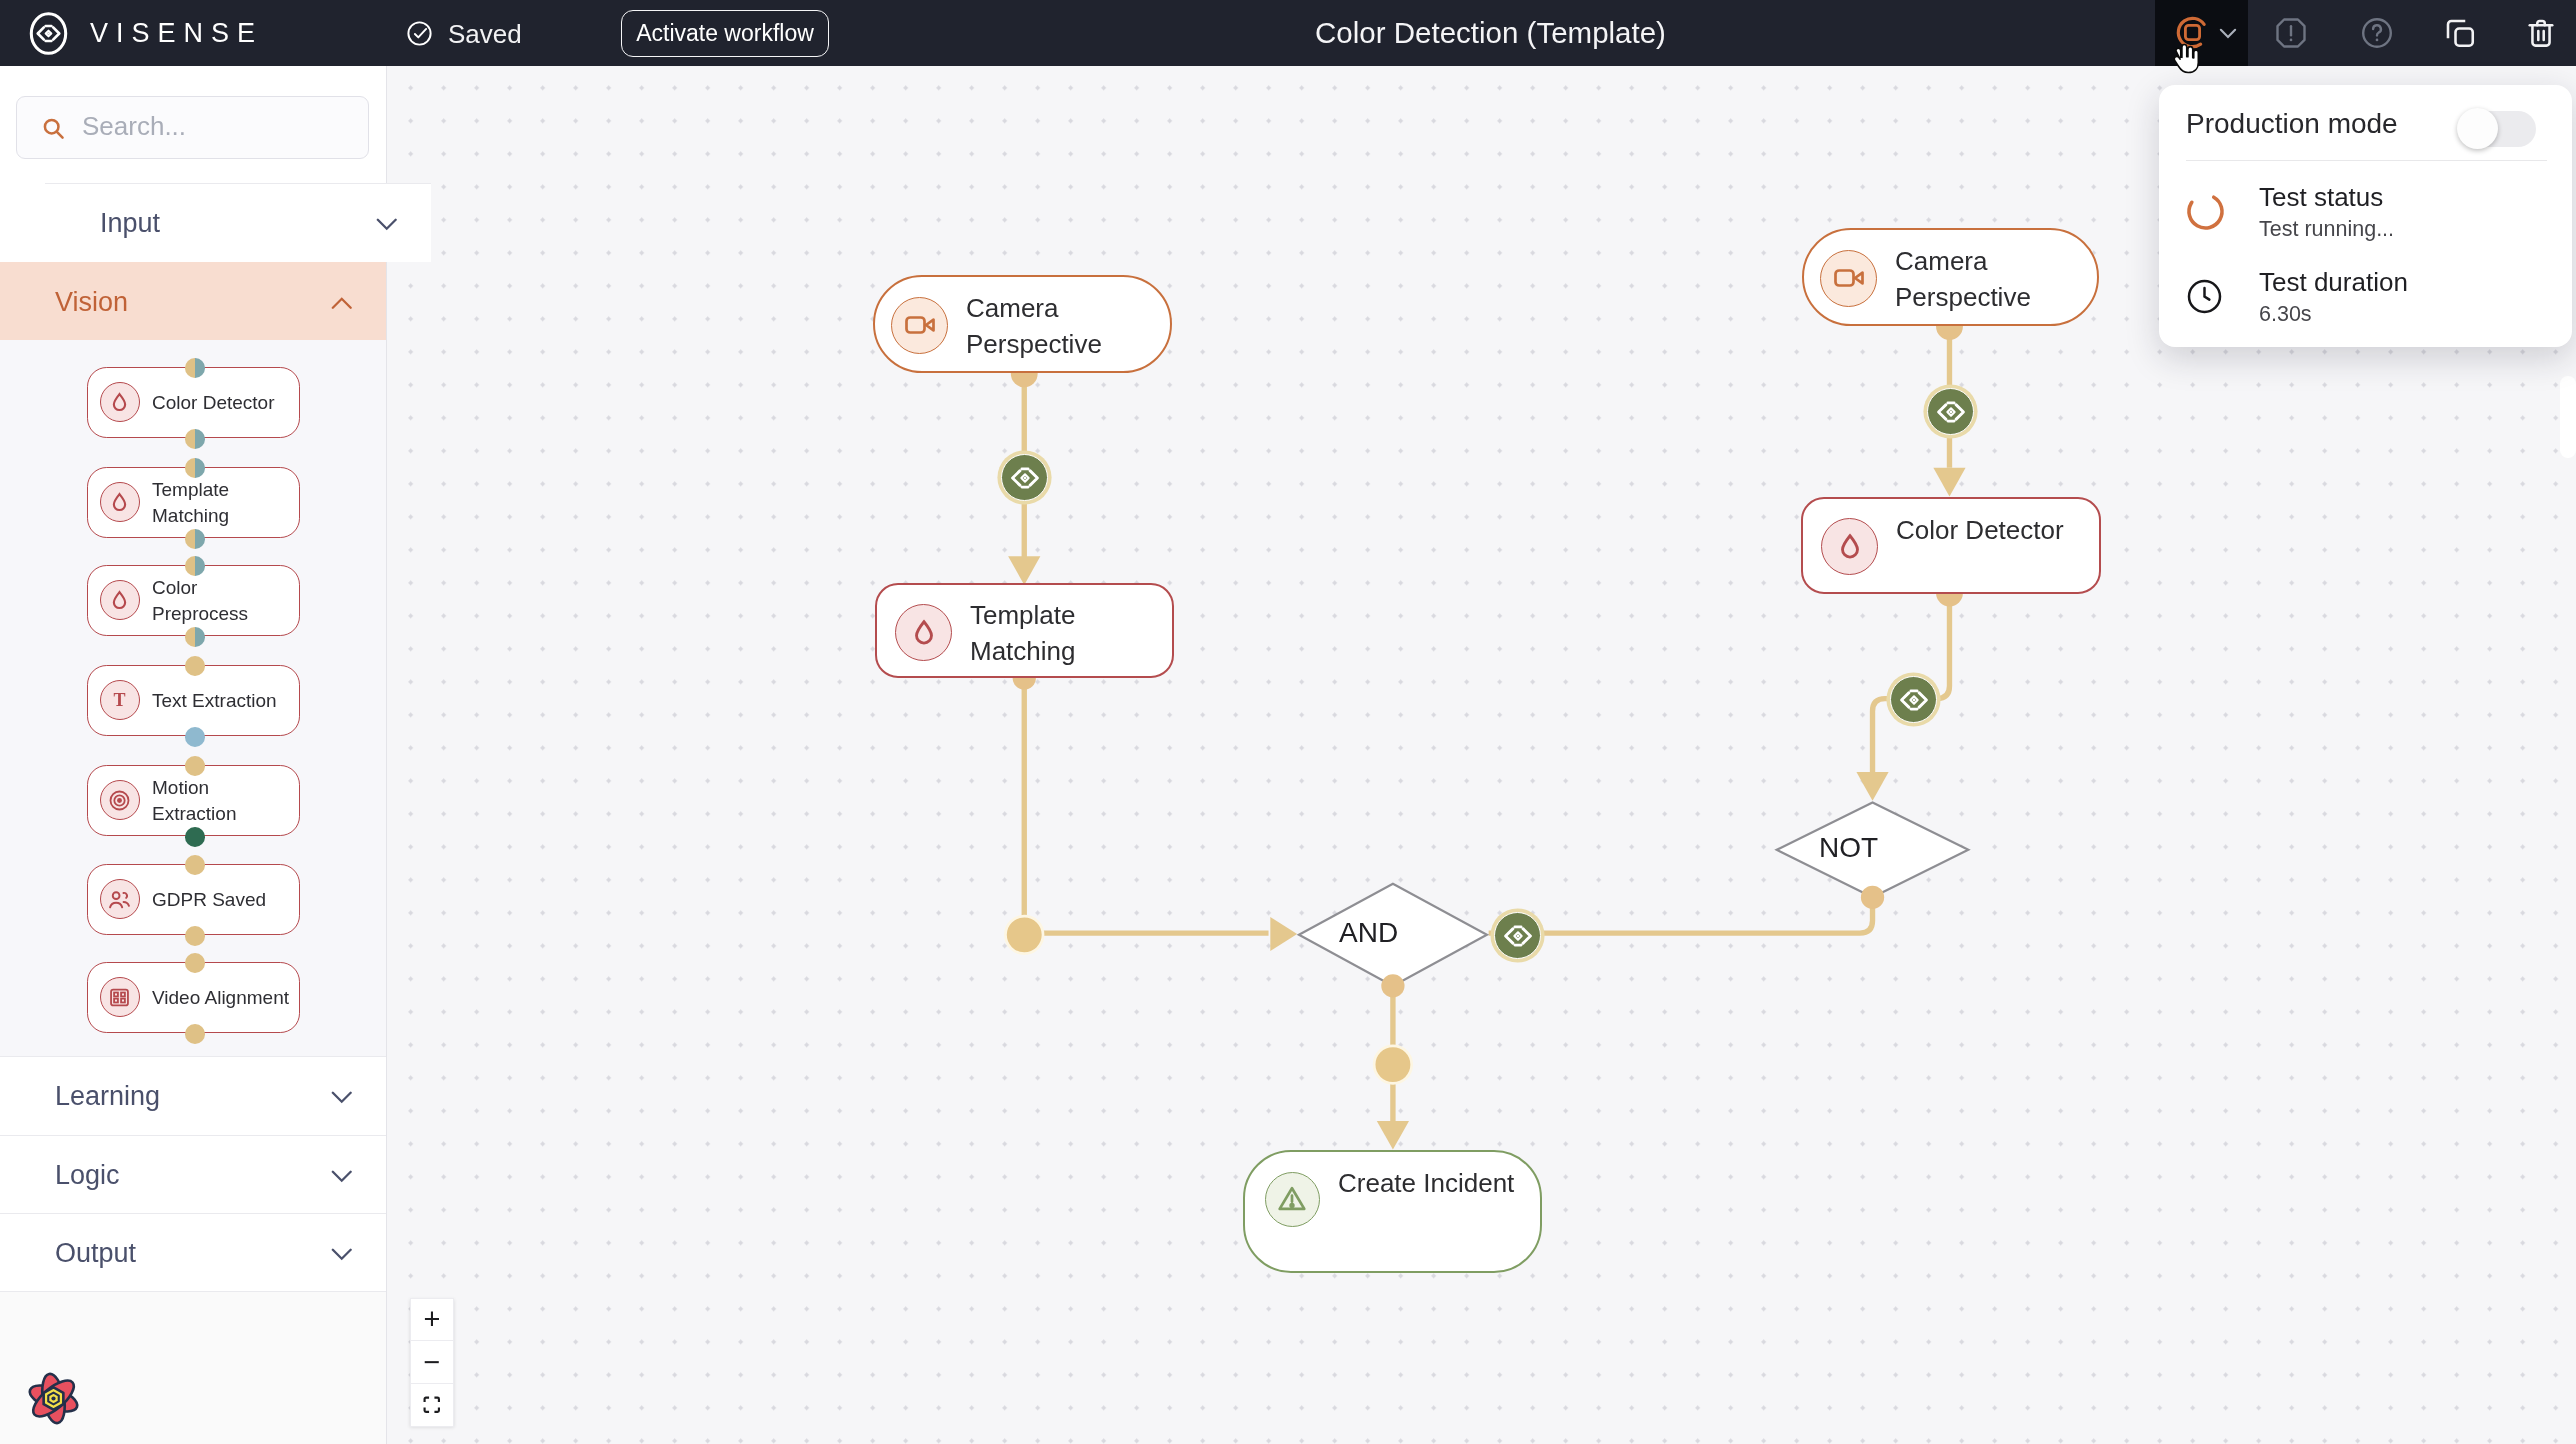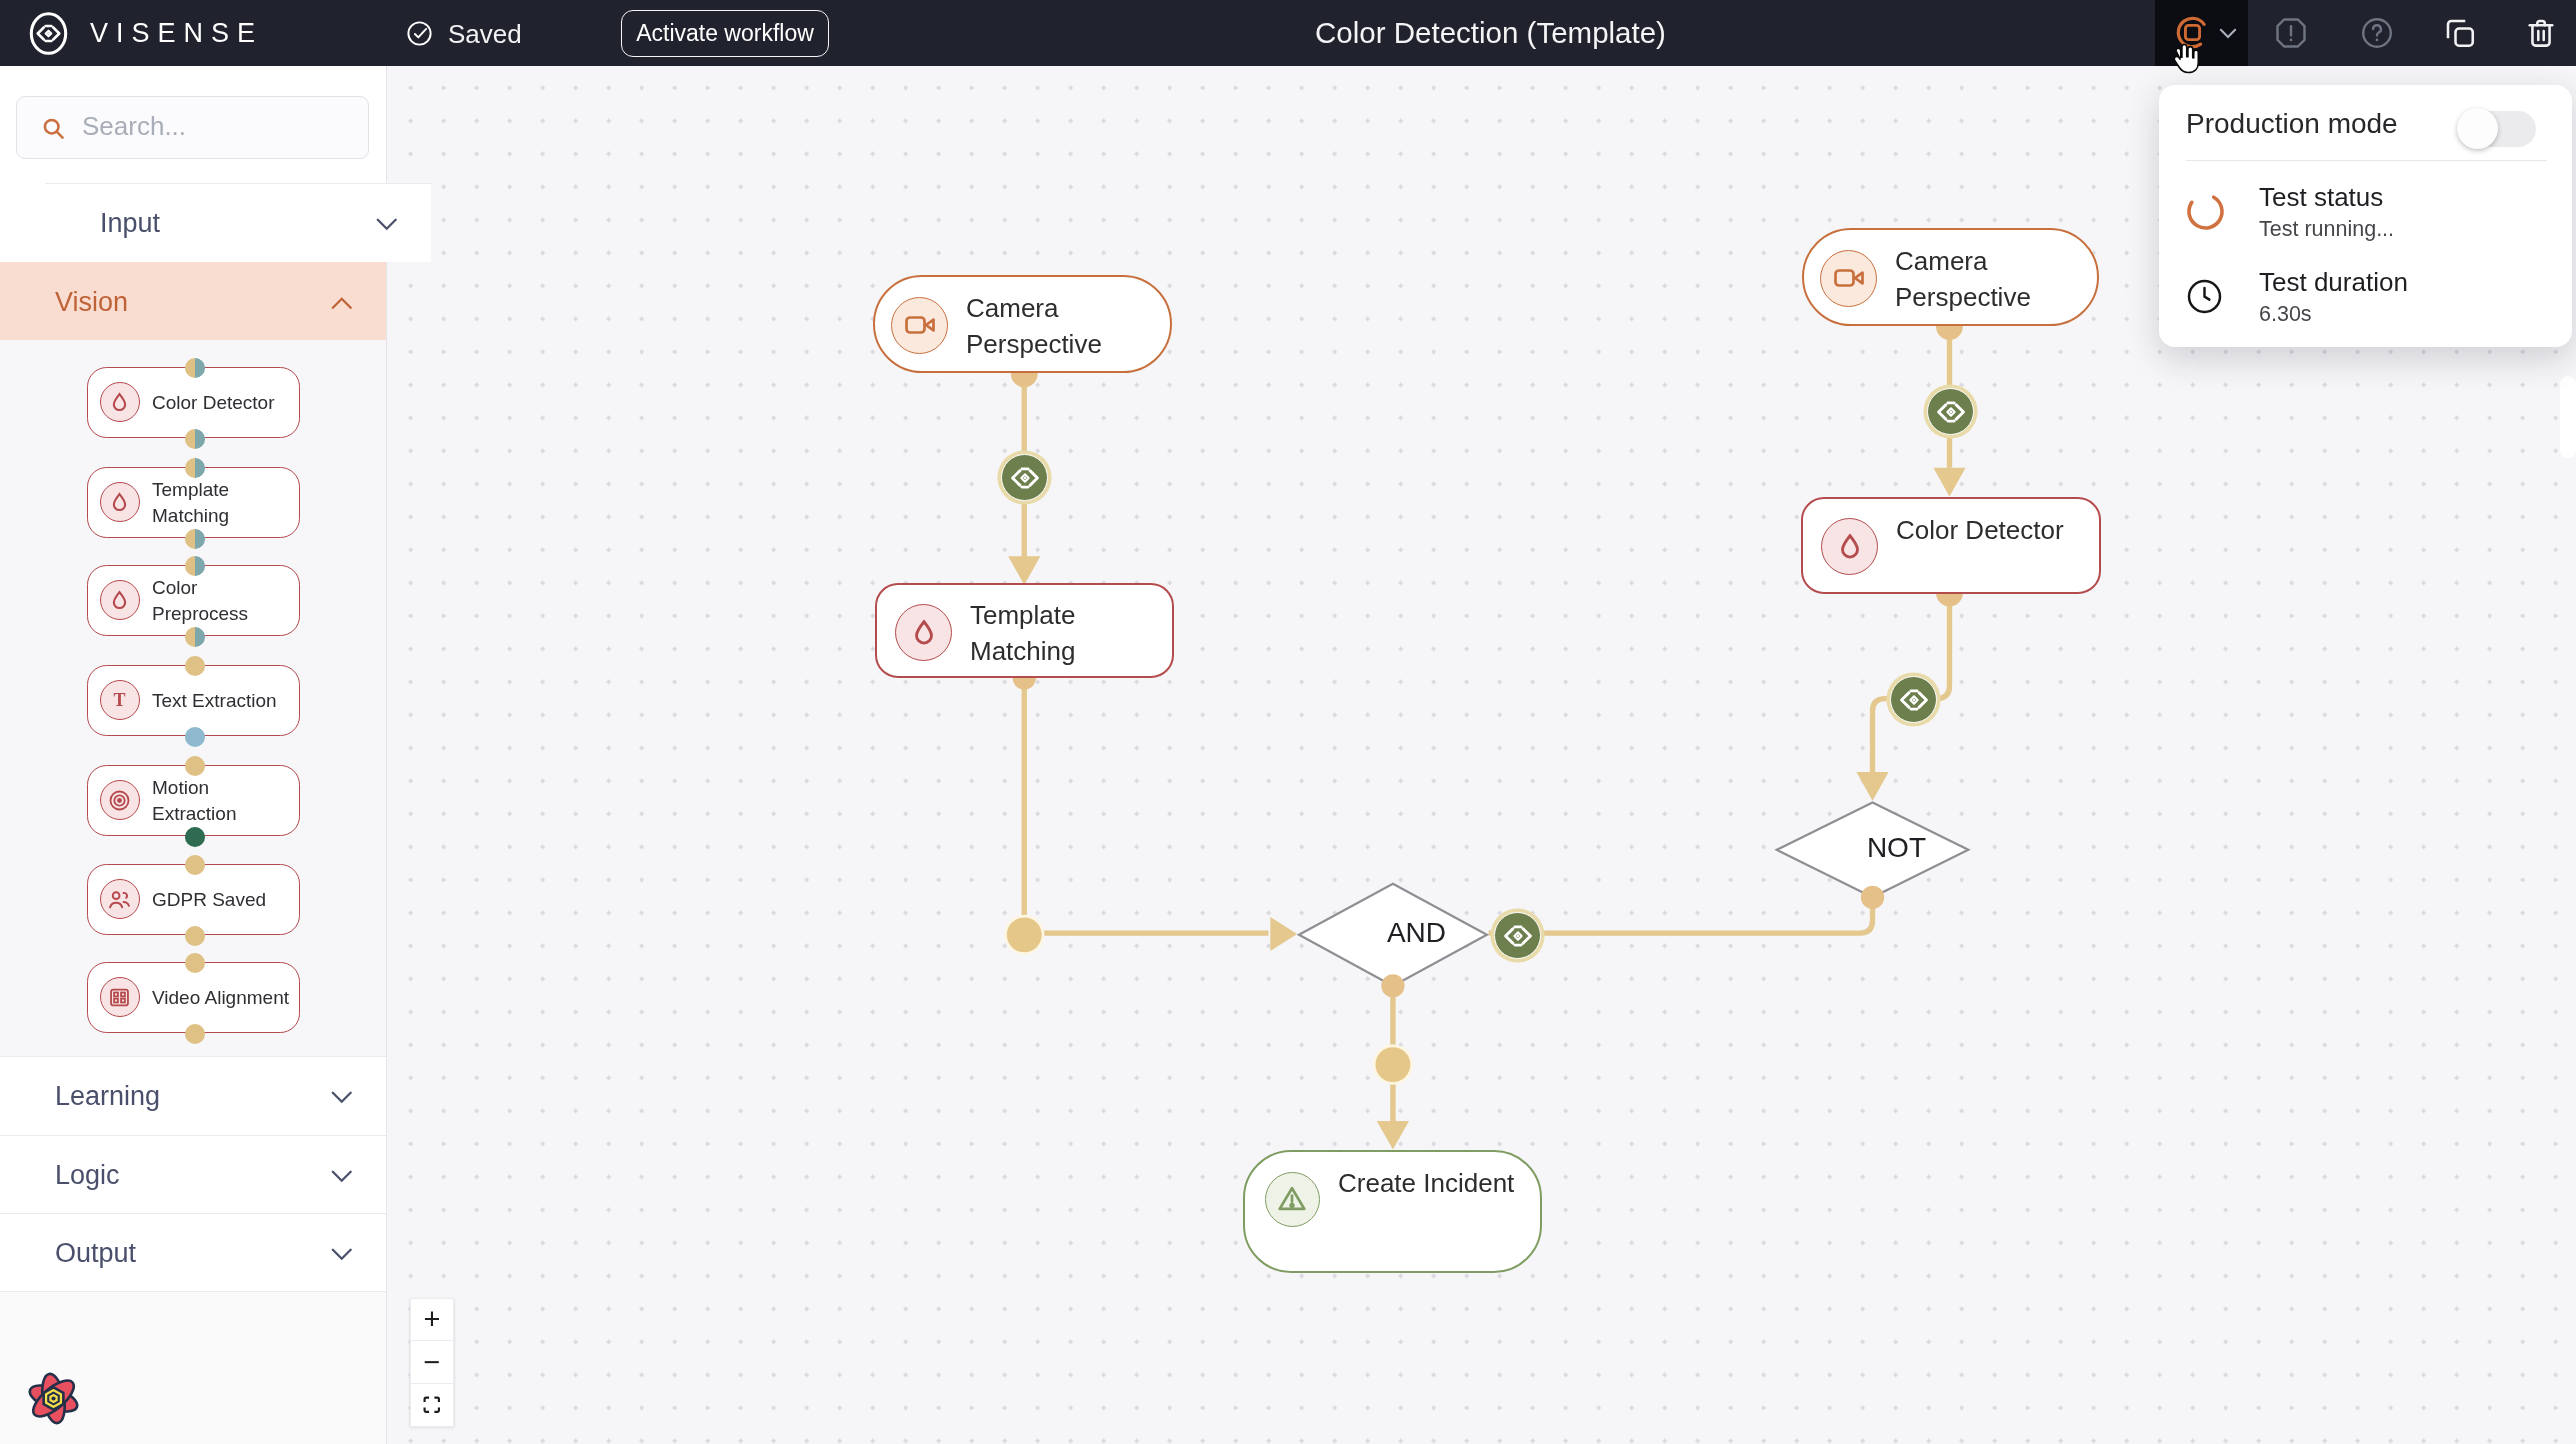--- a/index.html
+++ b/index.html
@@ -59,21 +59,21 @@
   .node{position:absolute;background:#fff;display:flex;align-items:center;z-index:3;}
   .node .nicon{position:absolute;border-radius:50%;display:flex;align-items:center;justify-content:center;}
   .node .nlabel{position:absolute;font-size:26px;line-height:36px;color:#2d2d30;}
   .node-camera{border:2.7px solid #c8703d;border-radius:50px;}
   .node-camera .nicon{left:16px;top:19.7px;width:57px;height:57px;background:#fbe9dd;border:1.8px solid #c8703d;}
   .node-red{border:2.7px solid #b44c4e;border-radius:23px;}
   .node-red .nicon{left:18px;top:19px;width:57px;height:57px;background:#f8e4e4;border:1.8px solid #b44c4e;}
   .node-green{border:2.7px solid #7f9d62;border-radius:48px;}
   .node-green .nicon{left:19.7px;top:19.7px;width:55px;height:55px;background:#eff3e7;border:1.8px solid #7f9d62;}
   .nicon svg{width:36px;height:36px;}
-  .dlabel{position:absolute;width:107px;text-align:right;font-size:28px;color:#202024;z-index:3;}
+  .dlabel{position:absolute;width:107px;text-align:left;font-size:28px;color:#202024;z-index:3;}
   .badge{position:absolute;width:47px;height:47px;border-radius:50%;background:#6d7f4d;border:1.8px solid #fff;
     box-shadow:0 0 0 3.6px #e9daa9;display:flex;align-items:center;justify-content:center;z-index:4;}
   .badge svg{width:34px;height:34px;}
   #zoom-controls{position:absolute;left:23px;top:1232px;width:44px;z-index:6;
     box-shadow:0 0.9px 3.6px rgba(0,0,0,.12);}
   .zbtn{width:44px;height:43px;background:#fff;border:0.9px solid #ececf0;border-top:none;
     display:flex;align-items:center;justify-content:center;font-size:29px;color:#1c1c1f;}
   .zbtn:first-child{border-top:0.9px solid #ececf0;}
   #scroll-sliver{position:absolute;left:2560px;top:376px;width:16px;height:82px;background:#fff;
     border-radius:8px;z-index:6;}

